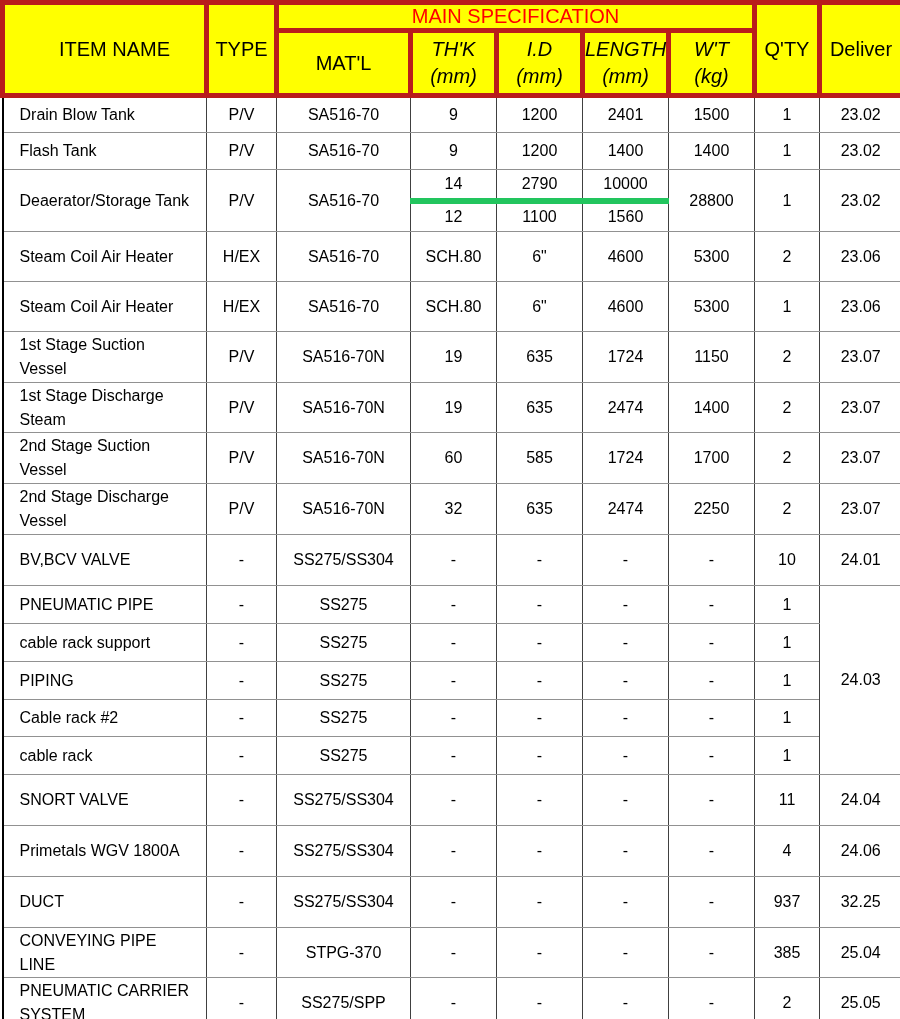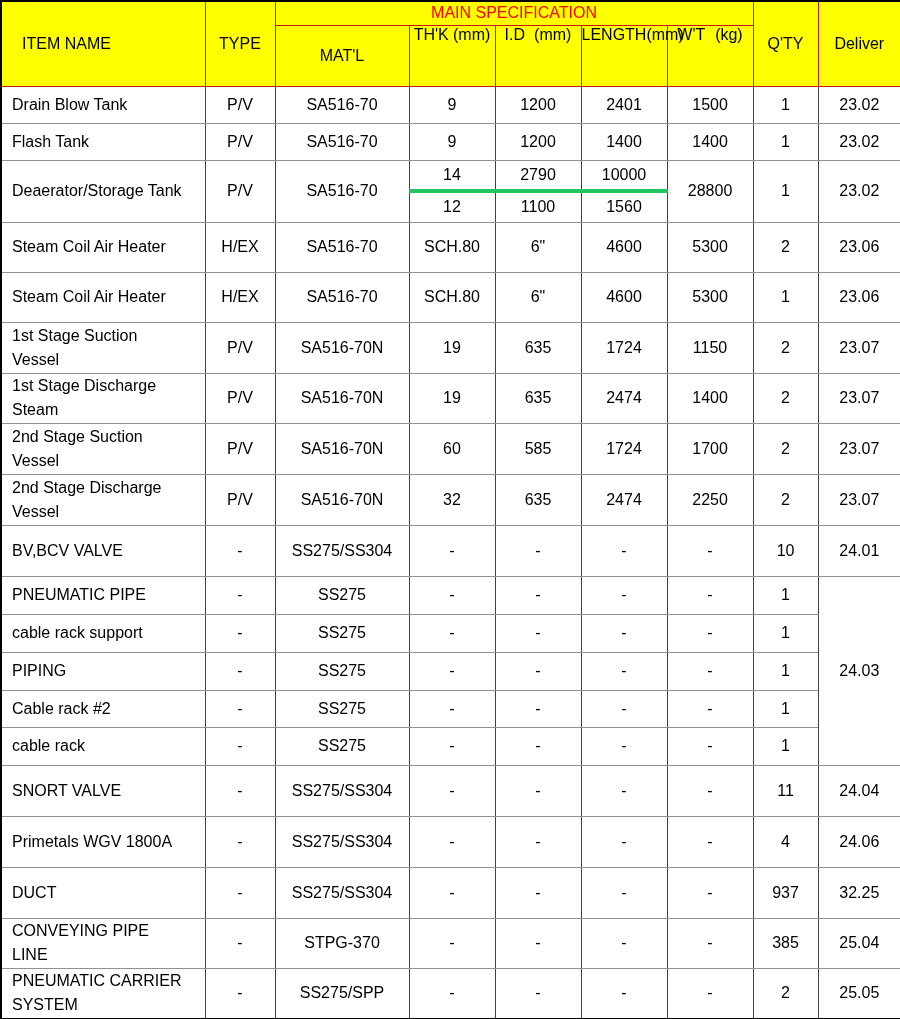--- a/index.html
+++ b/index.html
@@ -1,26 +1,26 @@
 <!DOCTYPE html>
 <html style="--header-bg: #FFFF00; --spec-red: #FF0000;"><head>
 <meta charset="utf-8">
 <style>
   html,body{margin:0;padding:0;background:#fff;}
   body{width:900px;font-family:"Liberation Sans",sans-serif;color:#000;}
   table{border-collapse:collapse;width:900px;table-layout:fixed;border:2px solid #000;}
-  th{background:var(--header-bg,#FFFF00);border:1px solid #b91c1c;font-weight:normal;font-size:16px;padding:0;vertical-align:middle;}
+  th{background:var(--header-bg,#FFFF00);border:5px solid #b91c1c;font-weight:normal;font-size:20px;padding:0;vertical-align:middle;}
   td{border-left:1px solid #404040;border-right:1px solid #404040;border-top:1px solid #919191;border-bottom:1px solid #919191;font-size:16px;text-align:center;vertical-align:middle;padding:0;line-height:24px;background:#fff;}
-  td.item{text-align:left;padding-left:10px;white-space:pre-line;}
-  th.item-head{text-align:left;padding-left:20px;}
+  td.item{text-align:left;padding-left:16px;white-space:pre-line;}
+  th.item-head{text-align:center;padding-left:20px;}
   .spec-title{color:var(--spec-red,#FF0000);}
-  .subhead{display:flex;flex-direction:row;justify-content:space-evenly;height:60px;}
+  .subhead{display:flex;flex-direction:column;justify-content:space-evenly;height:60px;font-style:italic;}
   .subhead span{display:block;}
   td.subtop{border-bottom:1px solid #14b8a6;}
-  td.subbot{border-top:4px solid #22c55e;}
+  td.subbot{border-top:6px solid #22c55e;}
 </style>
 </head>
 <body>
 
 <table>
   <colgroup>
     <col style="width:204px">
       <col style="width:70px">
       <col style="width:134px">
     <col style="width:86px">

